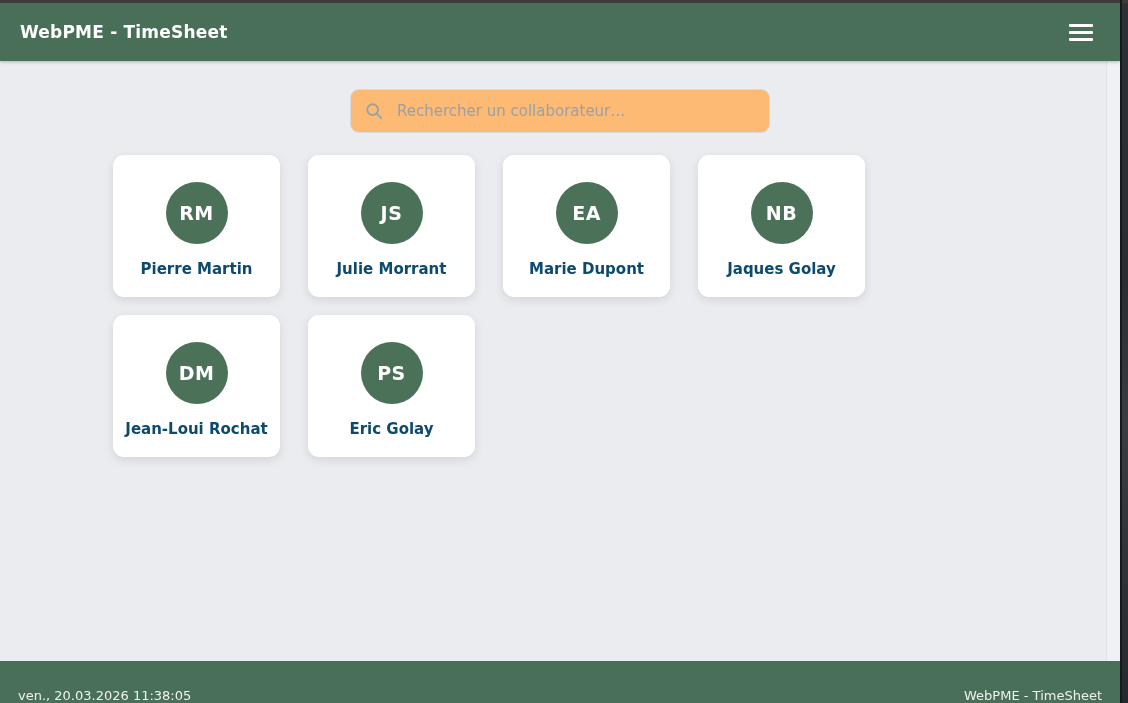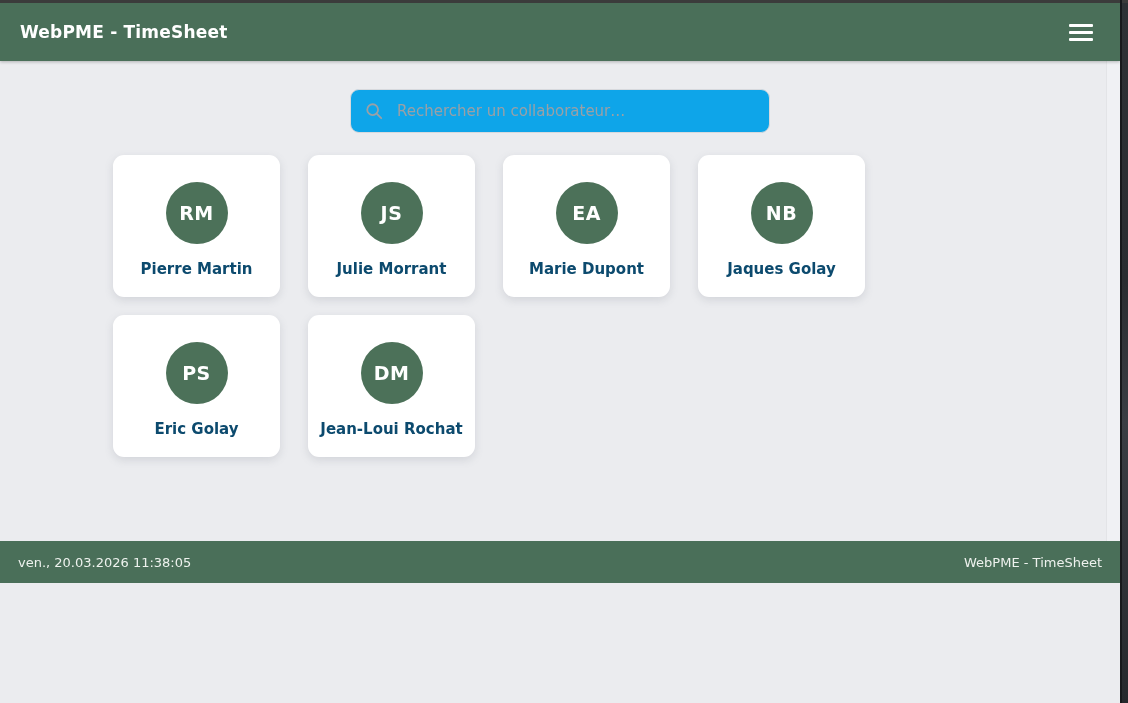--- a/index.html
+++ b/index.html
@@ -16,21 +16,21 @@
   .window-border-right {
     position: absolute; top: 0; right: 6px; width: 2px; height: 703px;
     background: #17191c; z-index: 30;
   }
   .outside-strip {
     position: absolute; top: 0; right: 0; width: 6px; height: 703px;
     background: linear-gradient(180deg, #2e3236 0%, #2a2d31 40%, #3a3e44 60%, #26292d 100%);
     z-index: 29;
   }
   .app {
-    position: absolute; top: 3px; left: 0; width: 1120px; height: 580px;
+    position: absolute; top: 3px; left: 0; width: 1120px; height: 700px;
     display: flex; flex-direction: column;
   }
   
   .header {
     height: 58px; flex: 0 0 58px;
     background: #4a6f59;
     display: flex; align-items: center; justify-content: space-between;
     padding: 0 20px;
     box-shadow: 0 1px 3px rgba(0,0,0,0.25);
     position: relative; z-index: 10;
@@ -49,21 +49,21 @@
   
   .main {
     flex: 1 1 auto; position: relative; overflow: hidden;
   }
   .search-wrap {
     width: 420px; margin: 28px auto 0 auto; position: relative;
   }
   .search-input {
     width: 100%; height: 44px;
     border: 1px solid #d7d9dd; border-radius: 9px;
-    background: #0ea5e9;
+    background: #fdba74;
     padding: 0 14px 0 46px;
     font-size: 15px; color: #444;
     font-family: "DejaVu Sans", "Liberation Sans", sans-serif;
     outline: none;
   }
   .search-input::placeholder { color: #9aa0a6; opacity: 1; }
   .search-icon {
     position: absolute; left: 15px; top: 13px; width: 18px; height: 18px;
     pointer-events: none;
   }
@@ -95,21 +95,21 @@
   }
   
   .scrollbar-track {
     position: absolute; top: 0; right: 0; width: 14px; height: 100%;
     background: #f0f1f4; border-left: 1px solid rgba(0,0,0,0.05);
   }
   
   .footer {
     height: 42px; flex: 0 0 42px;
     background: #4a6f59;
-    display: flex; align-items: center; justify-content: space-between;
+    display: flex; align-items: flex-end; justify-content: space-between;
     padding: 0 18px;
   }
   .footer-text { color: #eef2ee; font-size: 13px; }
 </style>
 </head>
 <body>
 
 <div class="top-strip"></div>
 <div class="outside-strip"></div>
 <div class="window-border-right"></div>
@@ -159,30 +159,30 @@
       <div class="card">
         <div class="avatar">
           <span class="avatar-initials">NB</span>
         </div>
         <div class="card-name">Jaques Golay</div>
       </div>
 
 
       <div class="card">
         <div class="avatar">
-          <span class="avatar-initials">PS</span>
+          <span class="avatar-initials">DM</span>
         </div>
-        <div class="card-name">Eric Golay</div>
+        <div class="card-name">Jean-Loui Rochat</div>
       </div>
 
       <div class="card">
         <div class="avatar">
-          <span class="avatar-initials">DM</span>
+          <span class="avatar-initials">PS</span>
         </div>
-        <div class="card-name">Jean-Loui Rochat</div>
+        <div class="card-name">Eric Golay</div>
       </div>
 
     </div>
 
     <div class="scrollbar-track"></div>
   </div>
 
   <div class="footer">
     <div class="footer-text">ven., 20.03.2026 11:38:05</div>
     <div class="footer-text">WebPME - TimeSheet</div>

